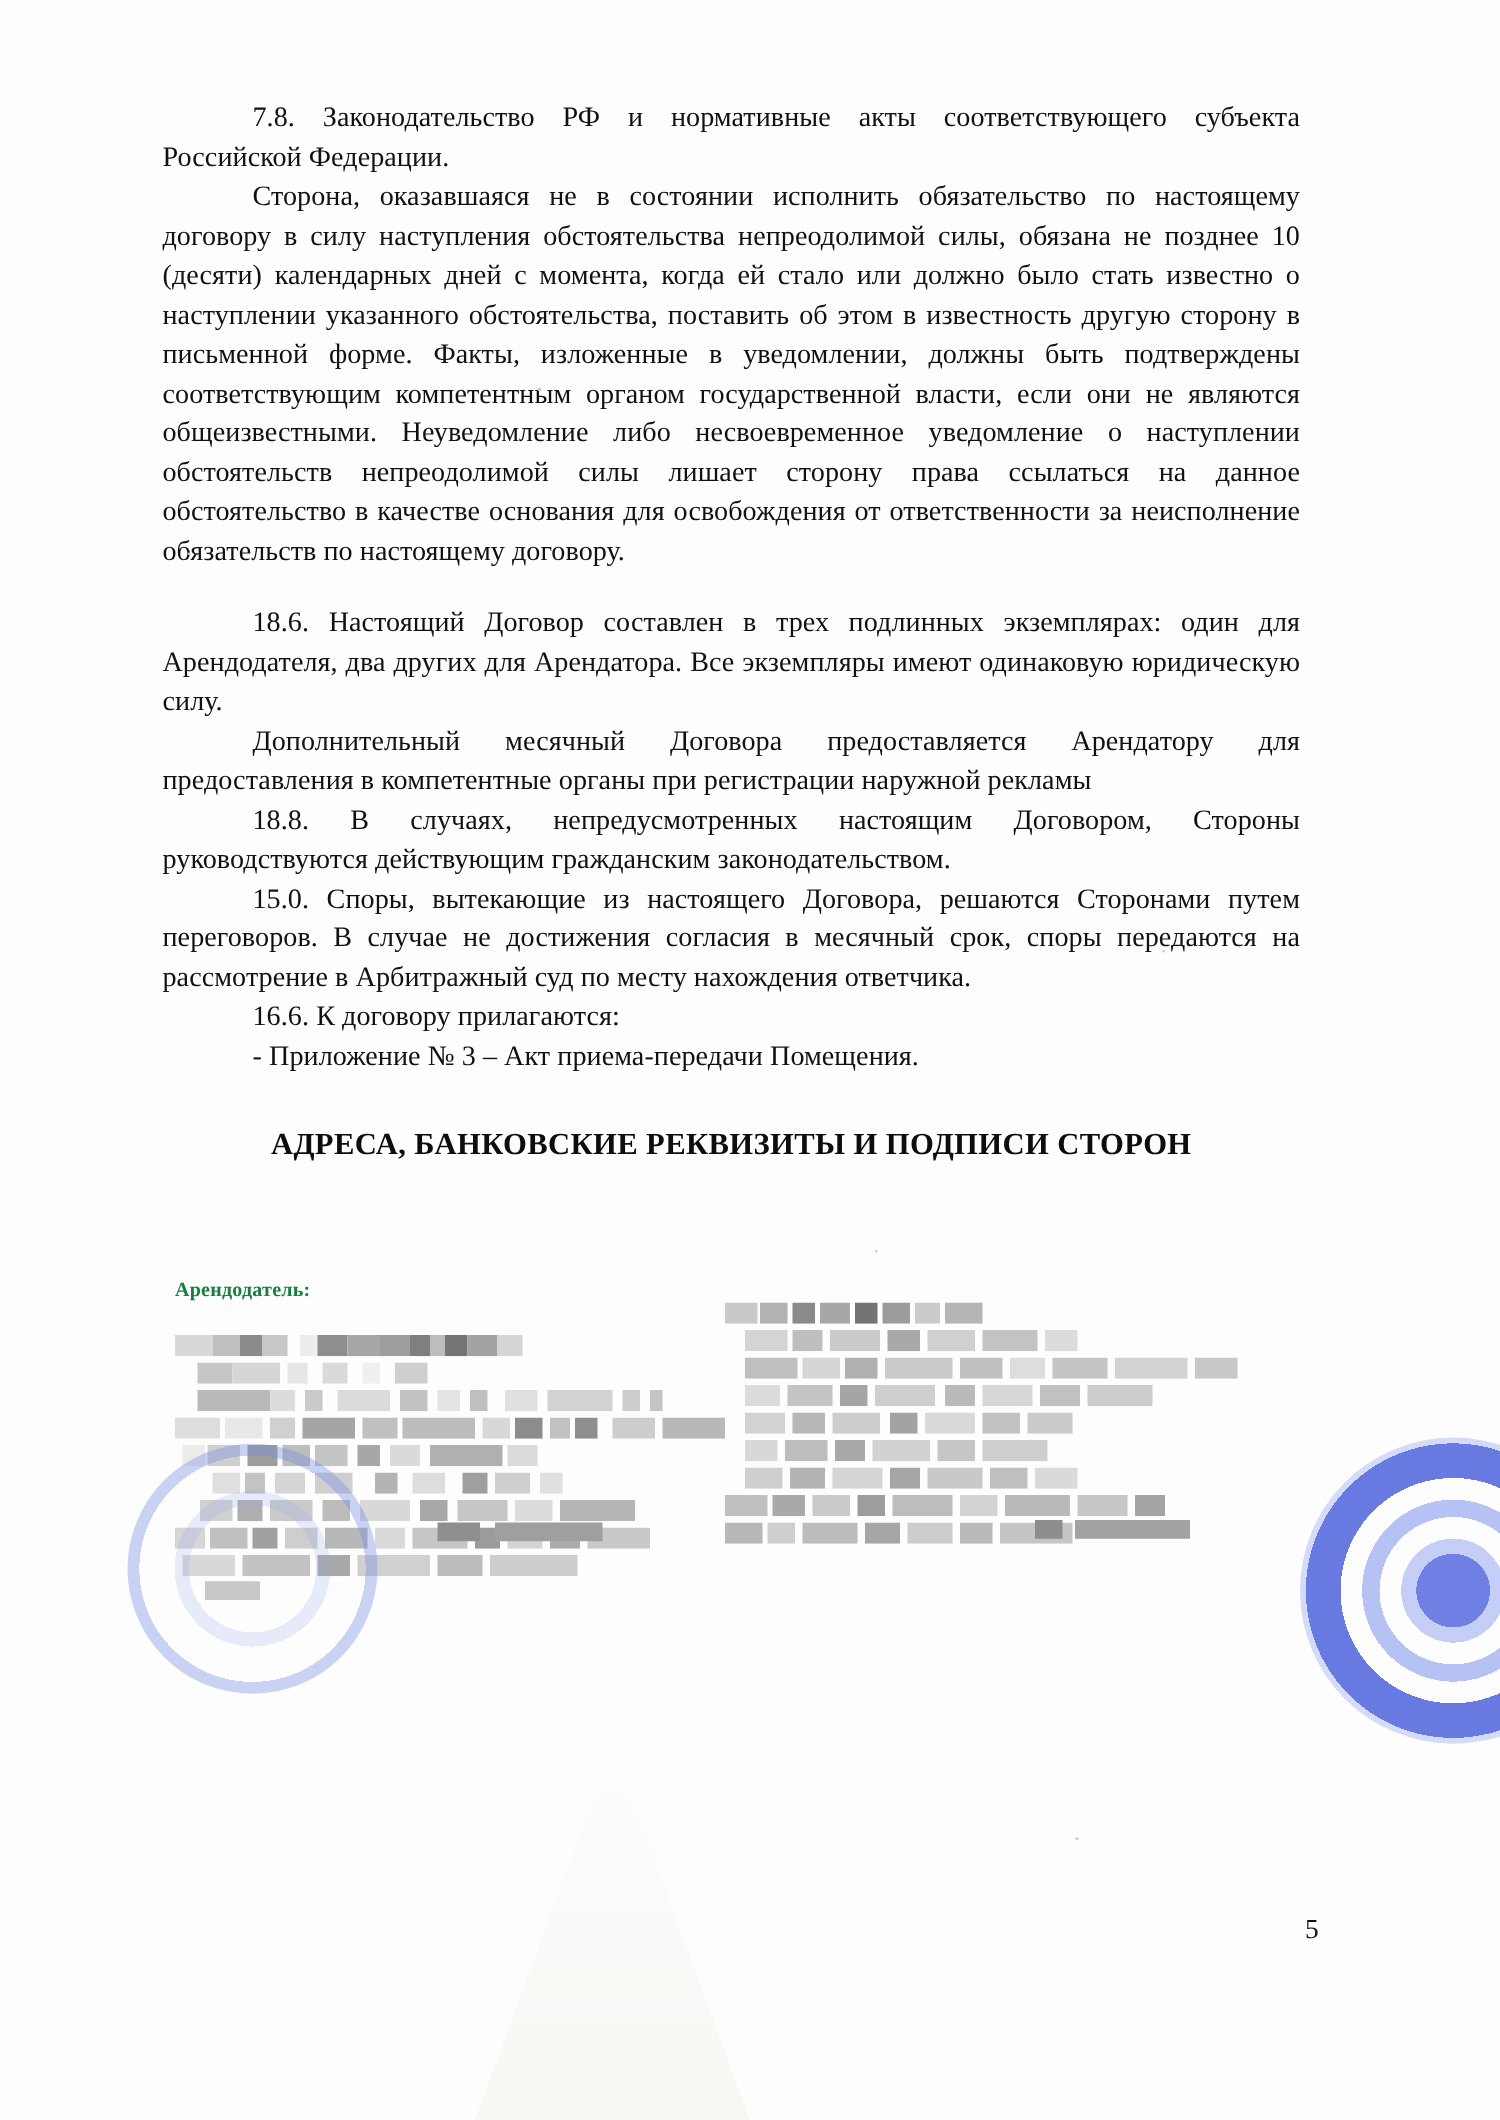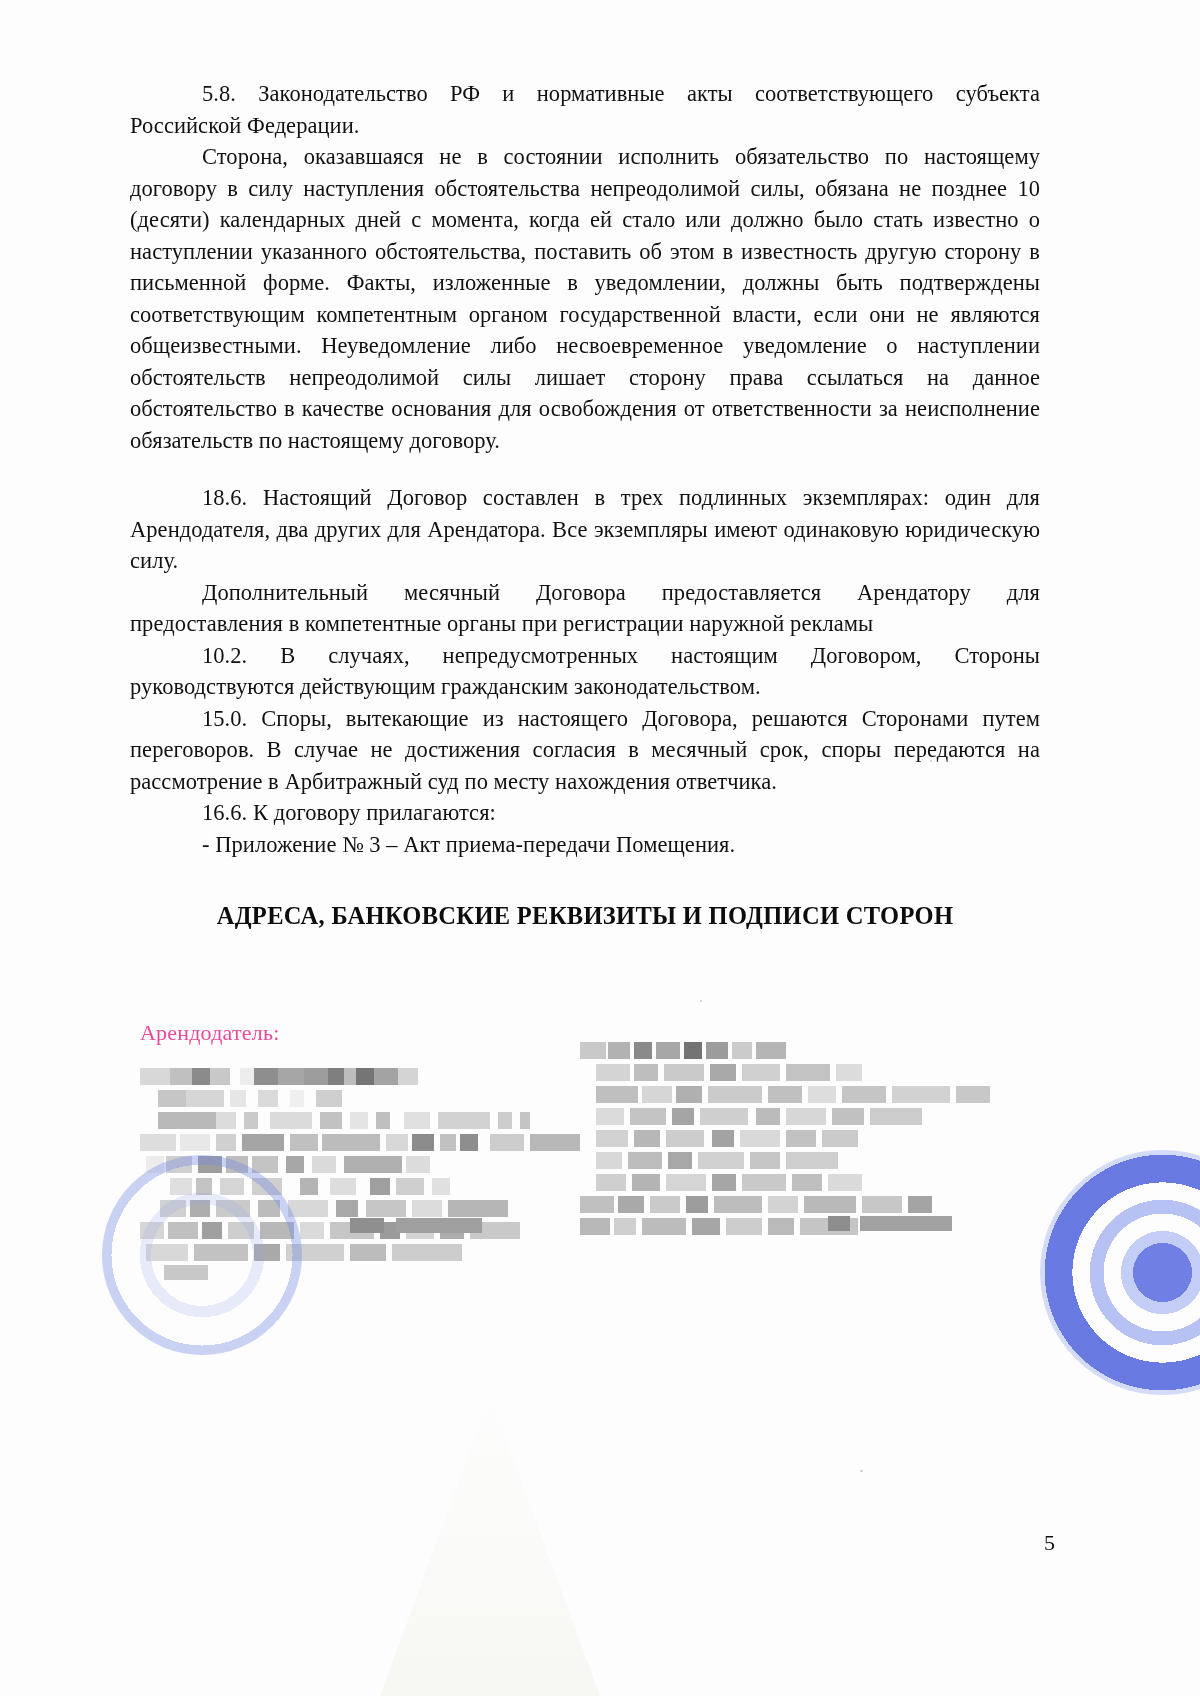--- a/index.html
+++ b/index.html
@@ -63,23 +63,23 @@
     height:480px;
   }
   .party{
     position:absolute;
     top:0;
     width:440px;
   }
   .party.left{left:10px;}
   .party.right{left:450px;}
   .party-label{
-    font-size:22px;
-    font-weight:normal;
-    color:#ec4899;
+    font-size:16px;
+    font-weight:bold;
+    color:#15803d;
     line-height:26px;
     letter-spacing:0.2px;
   }
   .redact-block{
     position:relative;
     margin-top:22px;
   }
   .rline{
     position:relative;
     height:17px;
@@ -152,32 +152,32 @@
   .speck{position:absolute;background:#c9c9c9;border-radius:50%;}
 </style>
 </head>
 <body>
 
 <div class="page">
   <div class="sheet"></div>
 
   <div class="content">
 
-    <p class="par">5.8. Законодательство РФ и нормативные акты соответствующего субъекта Российской Федерации.</p>
+    <p class="par">7.8. Законодательство РФ и нормативные акты соответствующего субъекта Российской Федерации.</p>
 
     <p class="par">Сторона, оказавшаяся не в состоянии исполнить обязательство по настоящему договору в силу наступления обстоятельства непреодолимой силы, обязана не позднее 10 (десяти) календарных дней с момента, когда ей стало или должно было стать известно о наступлении указанного обстоятельства, поставить об этом в известность другую сторону в письменной форме. Факты, изложенные в уведомлении, должны быть подтверждены соответствующим компетентным органом государственной власти, если они не являются общеизвестными. Неуведомление либо несвоевременное уведомление о наступлении обстоятельств непреодолимой силы лишает сторону права ссылаться на данное обстоятельство в качестве основания для освобождения от ответственности за неисполнение обязательств по настоящему договору.</p>
 
     <div class="spacer-md"></div>
 
 
     <p class="par">18.6. Настоящий Договор составлен в трех подлинных экземплярах: один для Арендодателя, два других для Арендатора. Все экземпляры имеют одинаковую юридическую силу.</p>
 
     <p class="par">Дополнительный месячный Договора предоставляется Арендатору для предоставления в компетентные органы при регистрации наружной рекламы</p>
 
-    <p class="par">10.2. В случаях, непредусмотренных настоящим Договором, Стороны руководствуются действующим гражданским законодательством.</p>
+    <p class="par">18.8. В случаях, непредусмотренных настоящим Договором, Стороны руководствуются действующим гражданским законодательством.</p>
 
     <p class="par">15.0. Споры, вытекающие из настоящего Договора, решаются Сторонами путем переговоров. В случае не достижения согласия в месячный срок, споры передаются на рассмотрение в Арбитражный суд по месту нахождения ответчика.</p>
 
     <p class="par nojust">16.6. К договору прилагаются:</p>
 
 
 
     <p class="par nojust">- Приложение № 3 – Акт приема-передачи Помещения.</p>
 
     <div class="spacer-lg"></div>

